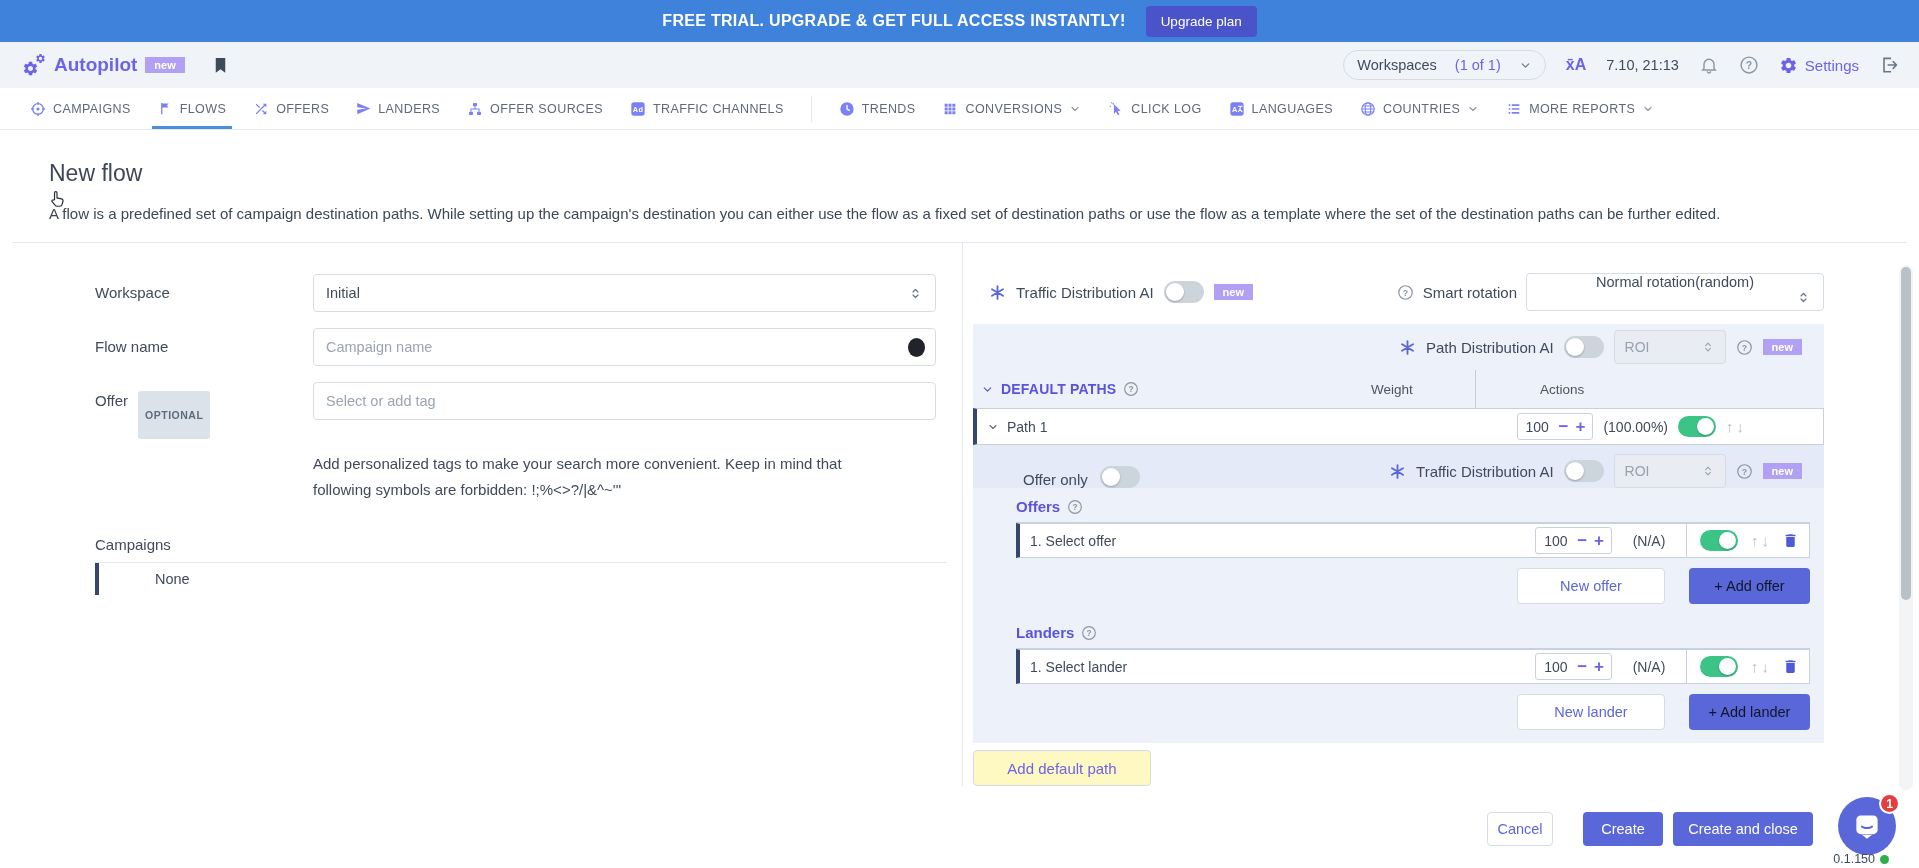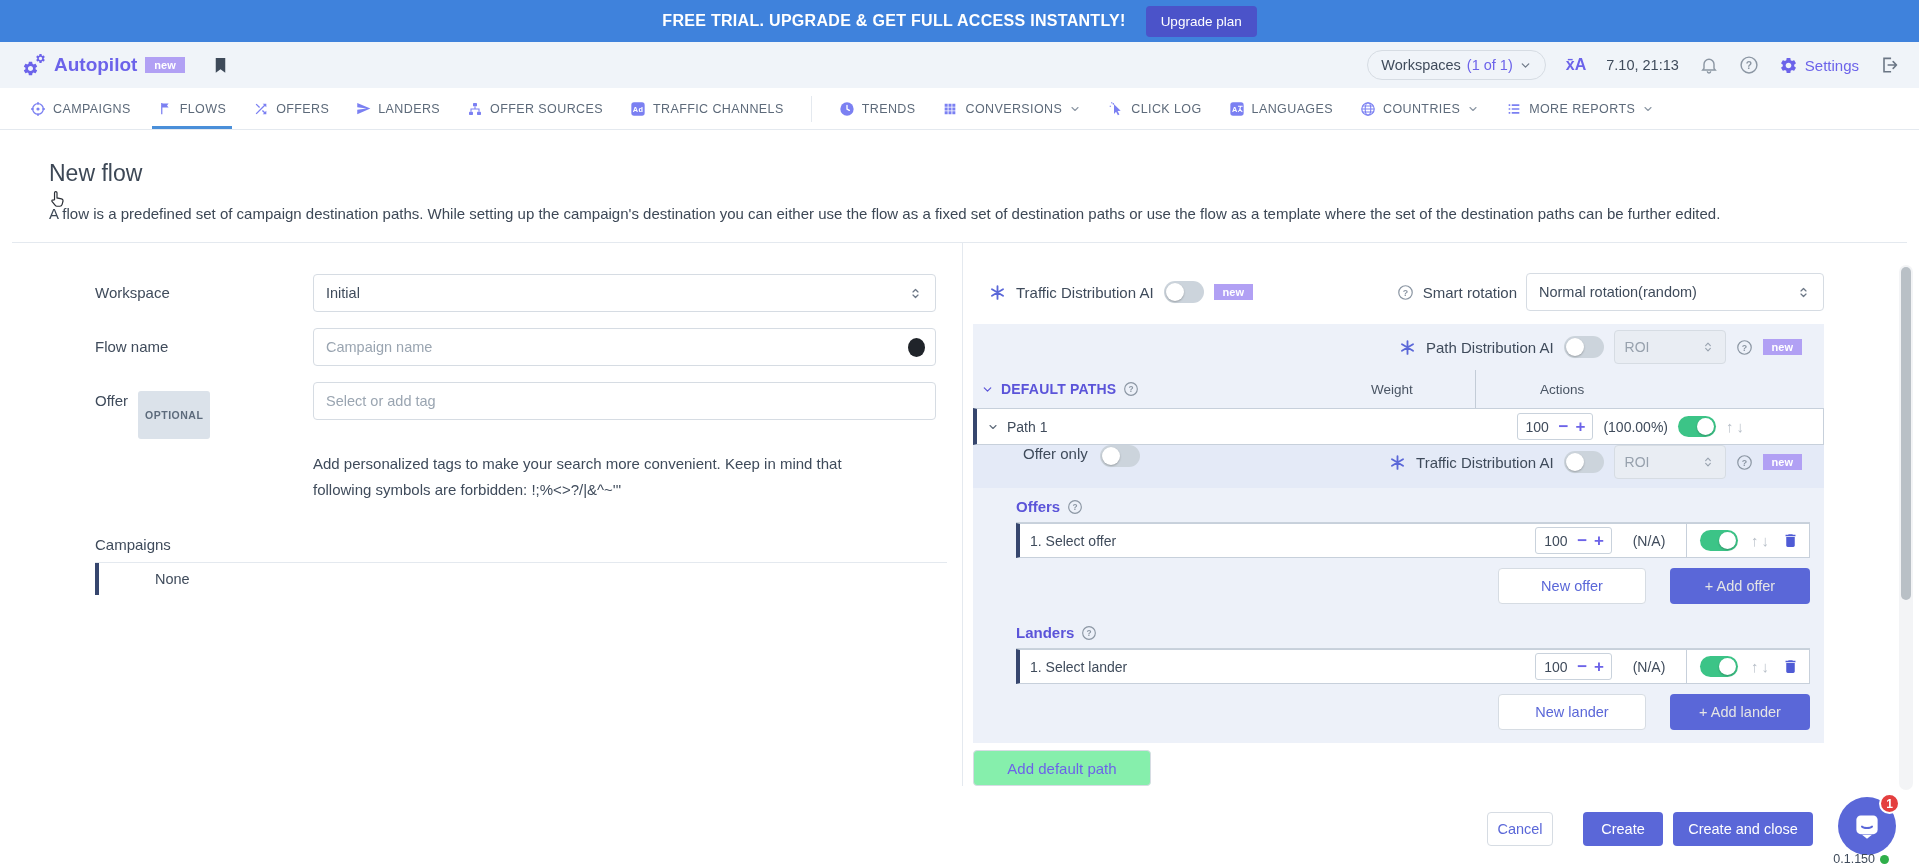--- a/index.html
+++ b/index.html
@@ -20,21 +20,21 @@
   .banner-text{color:#fff;font-weight:bold;font-size:16px;letter-spacing:.3px;}
   .upgrade-btn{background:var(--upgrade);color:#fff;border:none;border-radius:4px;font-size:13.5px;padding:8px 15px;cursor:pointer;font-family:inherit;}
 
   
   .header{height:46px;background:var(--header-bg);display:flex;align-items:center;padding:0 20px 0 22px;}
   .brand{display:flex;align-items:center;gap:8px;}
   .brand-name{color:var(--purple);font-weight:bold;font-size:19px;}
   .badge-new{background:var(--newbadge);color:#fff;font-size:11px;font-weight:bold;padding:2px 9px;border-radius:0;}
   .bookmark{margin-left:26px;}
   .header-right{margin-left:auto;display:flex;align-items:center;gap:20px;}
-  .ws-pill{display:flex;align-items:center;gap:6px;border:1px solid var(--border);border-radius:16px;height:30px;padding:0 13px;background:transparent;cursor:pointer;font-family:inherit;font-size:14.5px;}
+  .ws-pill{display:flex;align-items:center;gap:18px;border:1px solid var(--border);border-radius:16px;height:30px;padding:0 13px;background:transparent;cursor:pointer;font-family:inherit;font-size:14.5px;}
   .ws-label{color:var(--label);}
   .ws-count{color:var(--purple);}
   .translate{color:var(--purple);font-weight:bold;font-size:16px;cursor:pointer;}
   .datetime{font-size:14.5px;color:var(--label);}
   .settings{display:flex;align-items:center;gap:7px;cursor:pointer;}
   .settings-label{color:var(--purple);font-size:15px;}
 
   
   .nav{height:42px;background:#fff;border-bottom:1px solid var(--card-border);display:flex;align-items:center;padding-left:30px;gap:27px;}
   .nav-item{display:flex;align-items:center;gap:7px;font-size:12.5px;color:var(--nav-text);letter-spacing:.4px;cursor:pointer;height:100%;position:relative;}
@@ -69,55 +69,55 @@
   .tdai-row{display:flex;align-items:center;}
   .tdai-left{display:flex;align-items:center;gap:10px;padding-left:16px;}
   .p-label{font-size:15px;color:var(--label);}
   .toggle{width:40px;height:22px;border-radius:11px;background:#ccd4dc;position:relative;cursor:pointer;flex:none;}
   .toggle .knob{position:absolute;top:2px;left:2px;width:18px;height:18px;border-radius:50%;background:#fff;box-shadow:0 1px 2px rgba(0,0,0,.25);}
   .toggle.on{background:var(--green);}
   .toggle.on .knob{left:auto;right:2px;}
   .toggle.sm{width:38px;height:21px;}
   .toggle.sm .knob{width:17px;height:17px;}
   .smart-rot{margin-left:auto;display:flex;align-items:center;gap:9px;}
-  .smart-select{width:298px;}
+  .smart-select{width:298px;flex-direction:column;}
 
   .paths-area{margin-top:13px;background:var(--lav);padding-bottom:13px;}
   .pdai-row{height:46px;display:flex;align-items:center;justify-content:flex-end;gap:10px;padding-right:22px;}
   .dis-select{width:112px;height:34px;background:var(--disbg);border:1px solid var(--border);border-radius:4px;display:flex;align-items:center;padding:10px 10px;font-size:14px;color:var(--muted);}
   .dis-select .caret{margin-left:auto;color:#9aa4b0;}
   .paths-header{display:flex;align-items:center;height:38px;}
   .dp-title{flex:0 0 398px;display:flex;align-items:center;gap:7px;padding-left:8px;color:#5b54d9;font-weight:bold;font-size:14px;letter-spacing:.2px;}
   .col-h{font-size:13.5px;color:#4a5564;}
   .weight-h{flex:0 0 104px;}
   .actions-h{border-left:1px solid #c3ccd7;height:38px;display:flex;align-items:center;padding-left:64px;flex:1;}
   .path-row{background:#fff;border:1px solid #c7d0db;border-left:4px solid var(--navy);height:37px;display:flex;align-items:center;padding-left:10px;}
   .path-name{display:flex;align-items:center;gap:8px;font-size:14px;color:var(--label);}
   .row-controls{margin-left:auto;display:flex;align-items:center;gap:10px;padding-right:79px;}
   .stepper{display:flex;align-items:center;border:1px solid #c9d2dc;border-radius:3px;background:#fff;height:27px;padding:0 7px 0 8px;gap:7px;}
   .stepper .num{font-size:14px;color:var(--label);min-width:26px;}
   .step-btn{color:#6c63e8;font-size:17px;font-weight:bold;cursor:pointer;line-height:1;}
   .percent{font-size:14px;color:var(--label);}
   .arrows{display:flex;gap:3px;color:#b9c0c9;font-size:15px;}
   .arrows span{cursor:pointer;}
-  .offer-only-row{background:var(--rowblue);height:43px;display:flex;align-items:flex-start;padding-left:50px;gap:12px;}
+  .offer-only-row{background:var(--rowblue);height:43px;display:flex;align-items:flex-end;padding-left:50px;gap:12px;}
   .oo-right{margin-left:auto;display:flex;align-items:center;gap:10px;padding-right:22px;}
 
   .sub-section{margin:10px 14px 0 43px;}
   .sub-title{display:flex;align-items:center;gap:7px;color:#5b54d9;font-weight:bold;font-size:15px;padding-bottom:7px;border-bottom:1px solid #c9d2dc;}
   .item-row{background:#fff;border:1px solid #c7d0db;border-left:4px solid var(--navy);height:35px;display:flex;align-items:center;padding-left:10px;margin-top:0;}
   .item-label{font-size:14px;color:var(--label);}
   .item-controls{margin-left:auto;display:flex;align-items:center;gap:13px;padding-right:10px;}
   .na{font-size:14px;color:var(--label);width:48px;text-align:center;}
   .ctl-sep{width:1px;height:33px;background:#c7d0db;}
   .sub-buttons{display:flex;justify-content:flex-end;gap:24px;margin-top:10px;}
   .btn{height:36px;border-radius:4px;font-size:14.5px;font-family:inherit;cursor:pointer;border:1px solid var(--border);}
   .btn-white{background:#fff;color:var(--indigo);width:148px;}
-  .btn-indigo{background:var(--indigo);color:#e5e5e5;border:none;width:140px;}
-  .add-path-btn{margin-top:7px;width:178px;height:36px;background:#86efac;border:1px solid var(--border);border-radius:4px;color:#6c63e8;font-size:15px;font-family:inherit;cursor:pointer;}
+  .btn-indigo{background:var(--indigo);color:#0f172a;border:none;width:121px;}
+  .add-path-btn{margin-top:7px;width:178px;height:36px;background:#fef9c3;border:1px solid var(--border);border-radius:4px;color:#6c63e8;font-size:15px;font-family:inherit;cursor:pointer;}
 
   
   .footer-actions{display:flex;justify-content:flex-end;align-items:center;margin-top:26px;padding-right:106px;gap:10px;}
   .cancel-btn{width:66px;height:34px;background:#fff;border:1px solid var(--border);border-radius:4px;color:var(--indigo);font-size:14.5px;font-family:inherit;cursor:pointer;margin-right:20px;}
   .create-btn{width:80px;height:34px;}
   .cc-btn{width:140px;height:34px;}
   .btn-solid{background:var(--indigo);color:#fff;border:none;border-radius:4px;font-size:14.5px;font-family:inherit;cursor:pointer;}
 
   .chat-fab{position:absolute;right:23px;bottom:13px;width:58px;height:58px;border-radius:50%;background:var(--indigo);display:flex;align-items:center;justify-content:center;cursor:pointer;}
   .chat-badge{position:absolute;right:-4px;top:-4px;width:21px;height:21px;border-radius:50%;background:var(--red);border:2px solid #fff;color:#fff;font-size:12px;font-weight:bold;display:flex;align-items:center;justify-content:center;}

